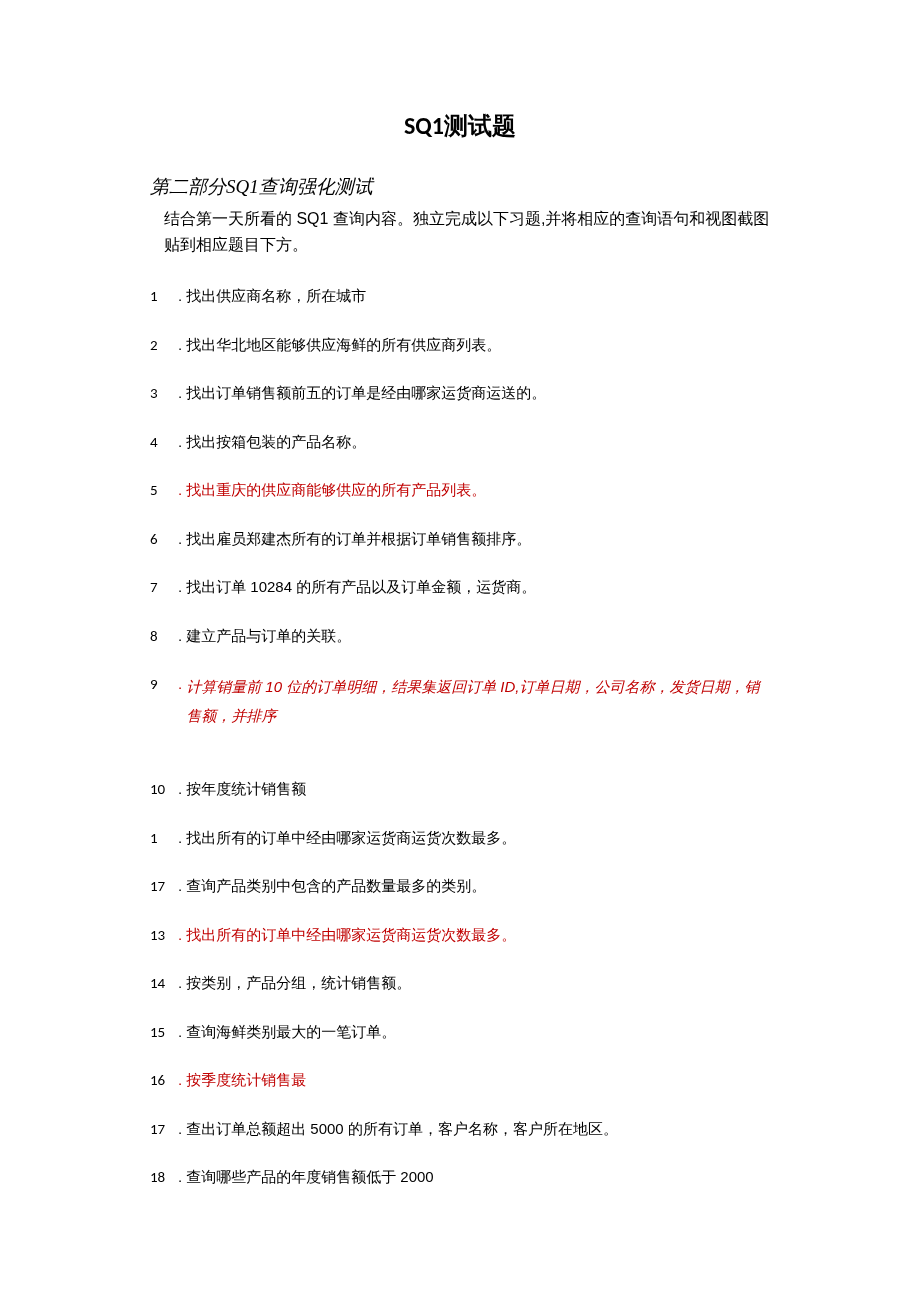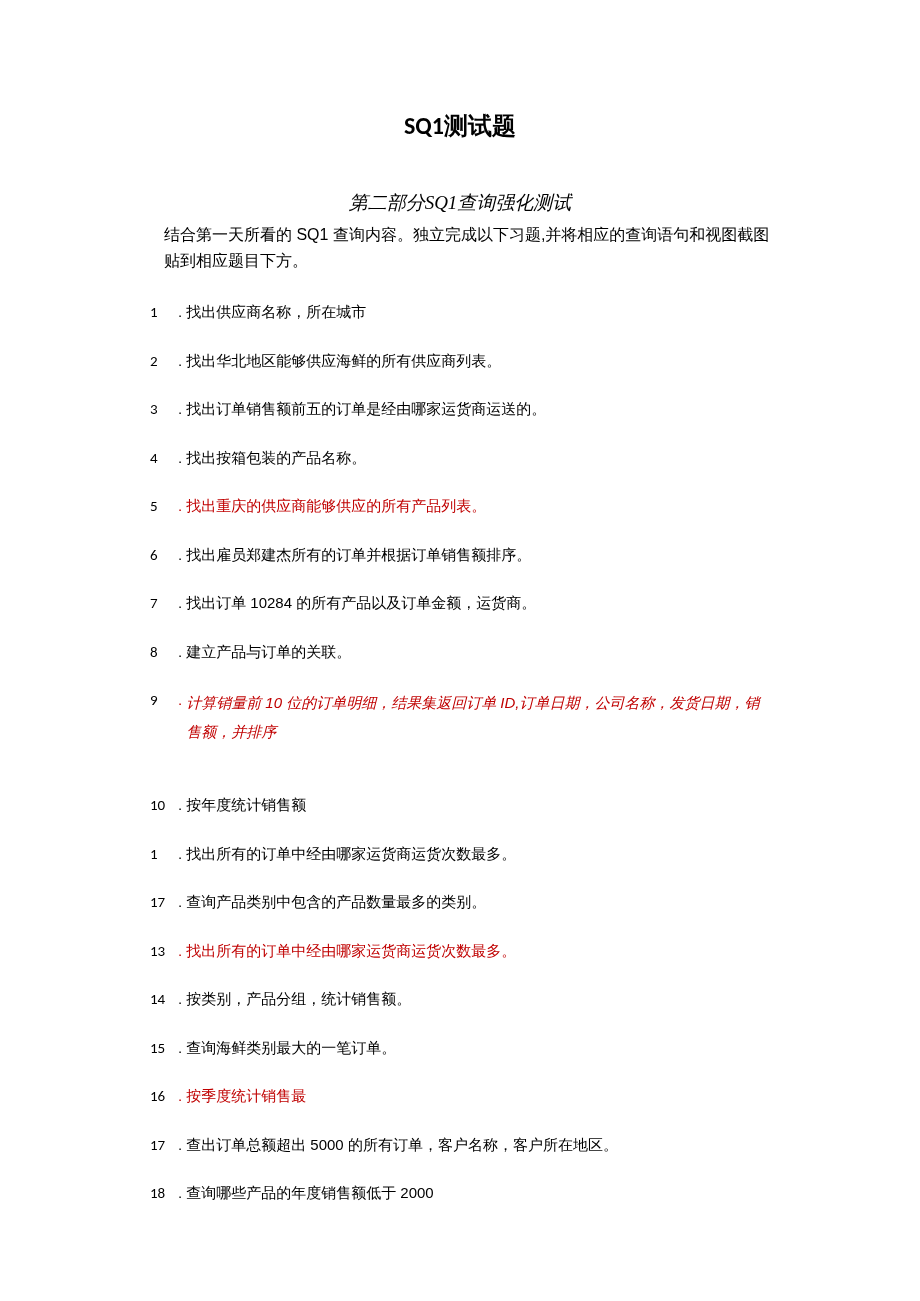--- a/index.html
+++ b/index.html
@@ -12,29 +12,28 @@
       width: 920px;
       height: 1301px;
       font-family: "SimSun", "Microsoft YaHei", sans-serif;
       color: #000000;
       padding: 110px 150px 80px 150px;
     }
     .title {
       text-align: center;
       font-size: 24px;
       font-weight: bold;
-      margin-bottom: 48px;
+      margin-bottom: 32px;
       font-family: "Calibri", "Microsoft YaHei", sans-serif;
     }
     .subtitle {
       font-style: italic;
       font-size: 19px;
       margin-bottom: 6px;
       font-family: "KaiTi", "SimSun", serif;
-      text-align: center;
     }
     .intro {
       font-size: 16px;
       line-height: 1.6;
       margin-bottom: 28px;
       margin-left: 14px;
     }
     .items {
       font-size: 15px;
     }

